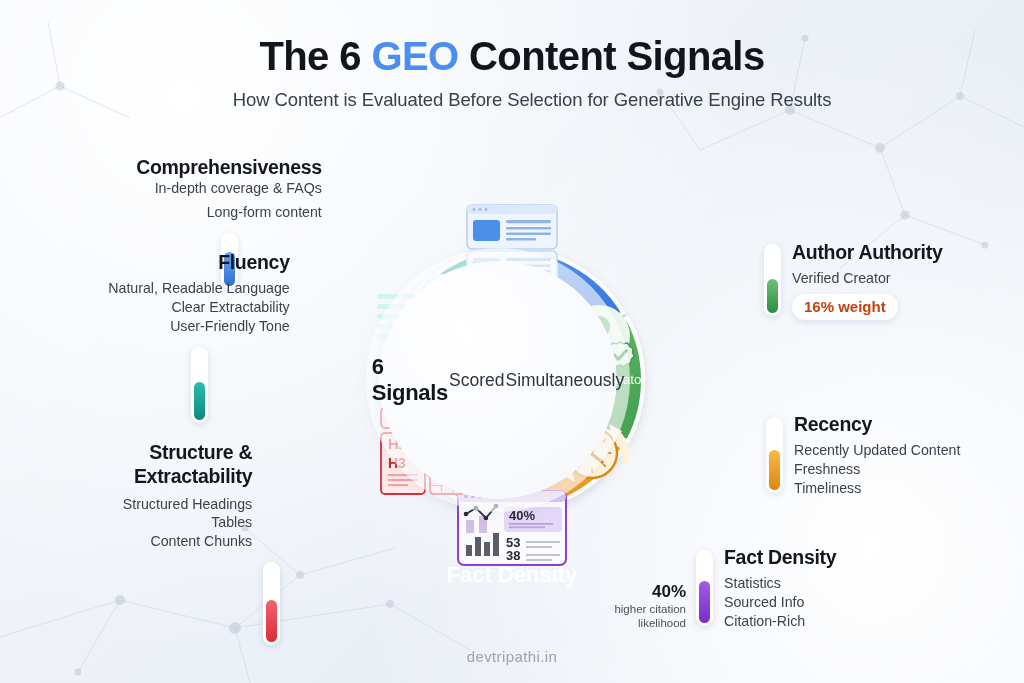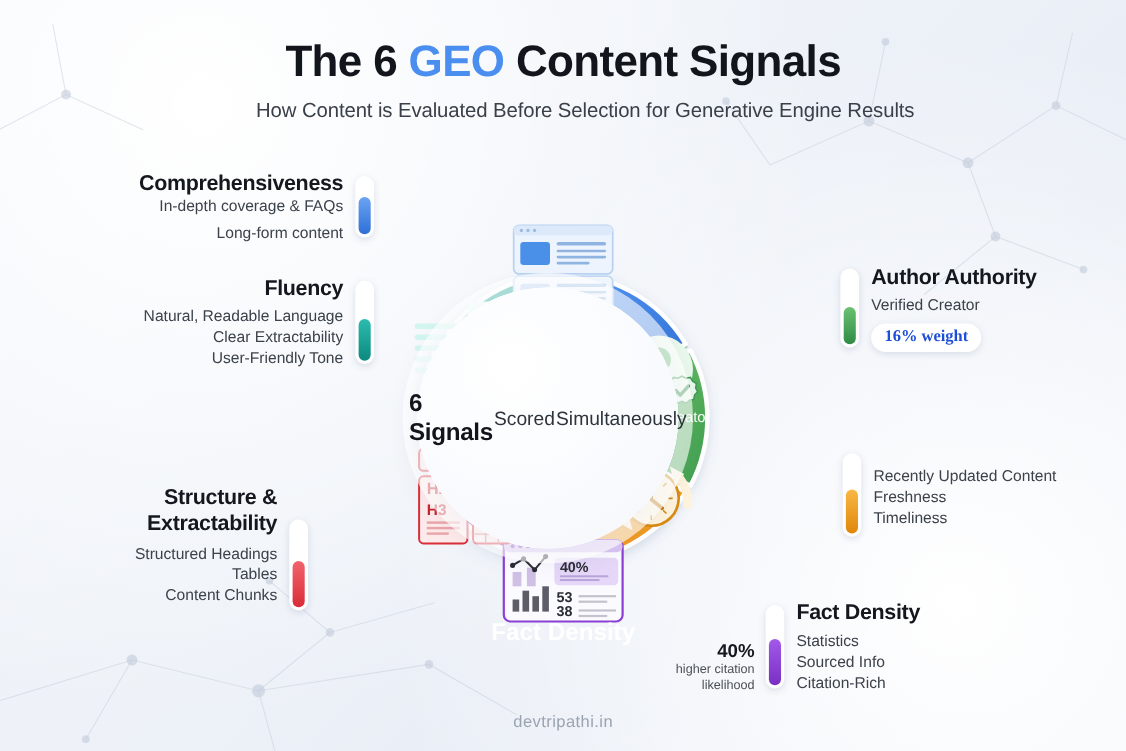--- a/index.html
+++ b/index.html
@@ -33,34 +33,34 @@
     box-shadow:0 0 0 13px rgba(255,255,255,.62), 0 6px 26px rgba(80,100,140,.16);
     display:flex; align-items:center; justify-content:center; gap:1px;
   }
   .hub-t1{ font-size:22px; font-weight:bold; color:#11151b; letter-spacing:-0.3px; }
   .hub-t2{ font-size:17.5px; color:#2e343d; }
   .hub-t3{ font-size:17.5px; color:#2e343d; }
 
   
   .callout{ position:absolute; display:flex; align-items:center; gap:11px; }
   .callout.right{ flex-direction:row; }
-  .callout.left{ flex-direction:row; }
+  .callout.left{ flex-direction:column; }
   .c-head{ font-size:19.5px; font-weight:bold; color:#14181e; letter-spacing:-0.3px; line-height:1.25; }
   .c-line{ font-size:14.2px; color:#3c424b; line-height:1.32; }
   .c-text.r{ text-align:left; }
   .c-text.l{ text-align:right; }
 
   .pill{ width:17px; border-radius:9px; background:#ffffff;
          box-shadow:0 2px 7px rgba(90,110,150,.20); position:relative; overflow:hidden; flex:none; }
   .pill i{ position:absolute; left:3px; right:3px; bottom:3px; border-radius:7px; display:block; }
 
   .badge{
     display:inline-block; margin-top:6px; padding:4px 12px 5px; border-radius:13px;
     background:#ffffff; box-shadow:0 2px 7px rgba(90,110,150,.18);
-    font-size:15px; font-weight:bold; color:#1d4ed8;font-family:Liberation Serif, serif;
+    font-size:15px; font-weight:bold; color:#c2410c;
   }
 
   
   .ann{ position:absolute; text-align:right; }
   .ann .big{ font-size:17px; font-weight:bold; color:#14181e; }
   .ann .sm{ font-size:11.5px; color:#4a5058; line-height:1.25; }
 
   .watermark{ position:absolute; left:0; top:648px; width:1024px; text-align:center;
               font-size:15px; color:#9aa3b0; letter-spacing:.4px; }
 </style>
@@ -366,20 +366,21 @@
     <div class="c-line" style="margin-top:5px">Verified Creator</div>
     <div class="badge">16% weight</div>
   </div>
 </div>
 
 <div class="callout right" style="left:766px; top:412px;">
   <div class="pill" style="height:76px;">
     <i style="height:40px; background:linear-gradient(180deg,#f9b845,#e0860a);"></i>
   </div>
   <div class="c-text r">
+    <div class="c-head">Recency</div>
     <div class="c-line" style="margin-top:5px">Recently Updated Content</div>
     <div class="c-line">Freshness</div>
     <div class="c-line">Timeliness</div>
   </div>
 </div>
 
 <div class="callout right" style="left:696px; top:545px;">
   <div class="pill" style="height:76px;">
     <i style="height:42px; background:linear-gradient(180deg,#a259e8,#7a2fc4);"></i>
   </div>

